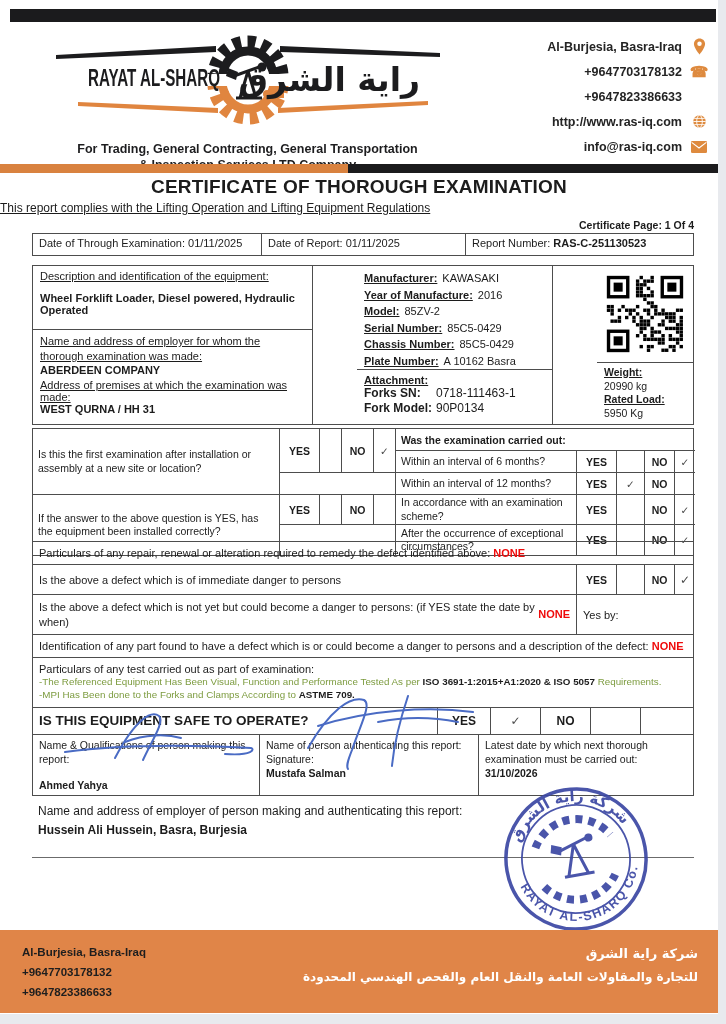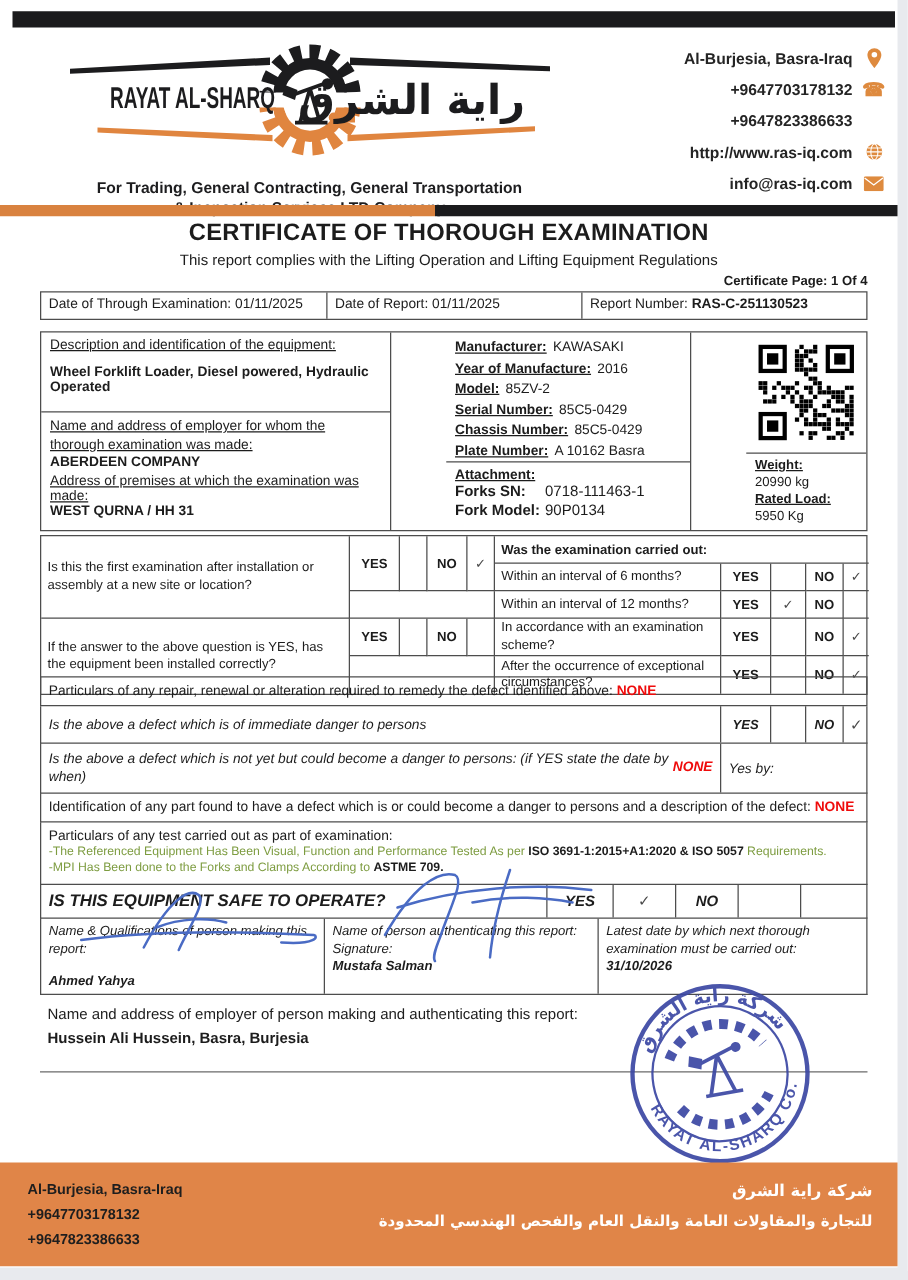--- a/index.html
+++ b/index.html
@@ -15,21 +15,21 @@
   .contacts { padding:14px 10px 0 0; display:flex; flex-direction:column; gap:8px; align-items:flex-end; }
   .c-row { display:flex; align-items:center; gap:8px; font-size:12.5px; font-weight:600; color:#242424; height:17px; }
   .c-icon { width:18px; display:inline-flex; justify-content:center; color:#de8a3e; font-size:15px; }
   .c-icon.empty { visibility:hidden; }
 
   .divider { position:absolute; top:164px; left:0; right:0; height:9px; display:flex; }
   .divider .o { width:348px; background:#d9823f; }
   .divider .b { flex:1; background:#1b1b1d; }
 
   .title { position:absolute; top:176px; left:0; right:0; text-align:center; font-size:19px; font-weight:bold; letter-spacing:.2px; }
-  .subtitle { position:absolute; top:201px; left:0; right:0; text-align:center; font-size:12px; }
+  .subtitle { position:absolute; top:201px; left:0; right:0; font-size:12px;text-decoration:underline; }
   .cert-page { position:absolute; top:219px; right:24px; font-size:10.5px; font-weight:600; }
 
   .bordered { border:1px solid #4d4d4d; }
   .dates { position:absolute; top:233px; left:32px; width:662px; display:grid; grid-template-columns:229px 204px 229px; }
   .dates > div { border-right:1px solid #4d4d4d; padding:3px 6px; font-size:11px; height:21px; }
   .dates > div:last-child { border-right:none; }
 
   
   .equip { position:absolute; top:265px; left:32px; width:662px; height:160px; display:flex;gap:44px; }
   .eq-col { display:flex; flex-direction:column; }
@@ -57,21 +57,21 @@
   .chk { justify-content:center; color:#4a4a4a; font-size:12px; font-family:"DejaVu Sans",sans-serif; }
   .hdr { font-weight:bold; font-size:11px; }
   .qtext { line-height:1.25; }
 
   .rows { position:absolute; top:541px; left:32px; width:662px; }
   .row-line { border:1px solid #4d4d4d; border-top:none; font-size:11px; }
   .row-first { border-top:1px solid #4d4d4d; }
   .pad { padding:5px 6px; }
   .red { color:#ef0b0b; font-weight:bold; }
   .green { color:#7d9c40; }
-  .split { display:grid;font-style:italic; }
+  .split { display:grid; }
   .split > div { border-right:1px solid #4d4d4d; display:flex; align-items:center; padding:2px 6px; }
   .split > div:last-child { border-right:none; }
   .danger { grid-template-columns:544px 40px 28px 30px 20px; min-height:30px; }
   .yesby { grid-template-columns:544px 118px; min-height:40px; }
   .safe { grid-template-columns:405px 53px 50px 50px 50px 54px; min-height:27px; }
   .safe .q { font-size:13.5px; font-weight:bold; }
   .tests { padding:4px 6px 5px; line-height:1.3; }
   .tests .t1 { font-size:11px; }
   .tests .t2 { font-size:9.8px; }
   .sigrow { grid-template-columns:227px 219px 216px; min-height:50px; }

